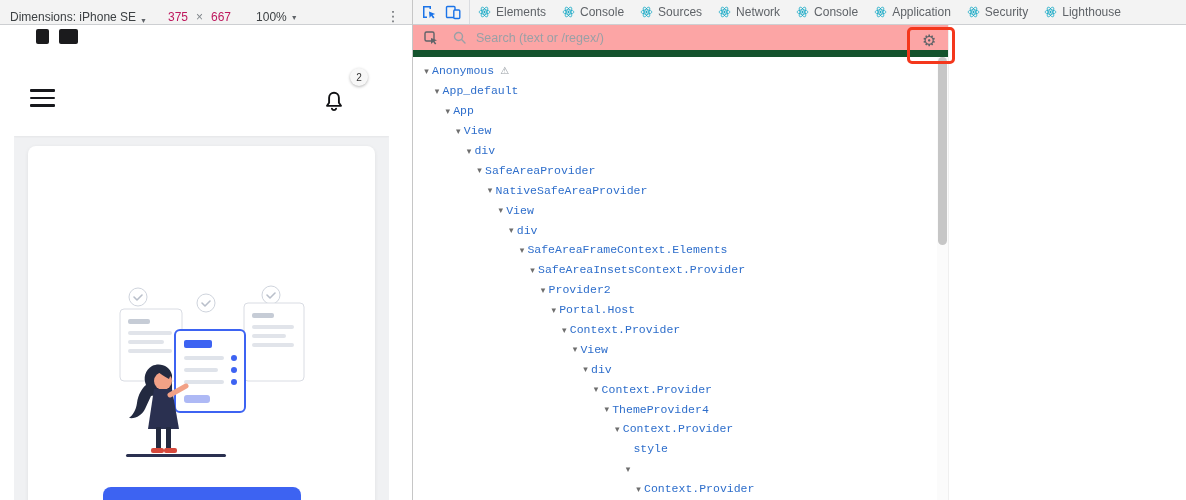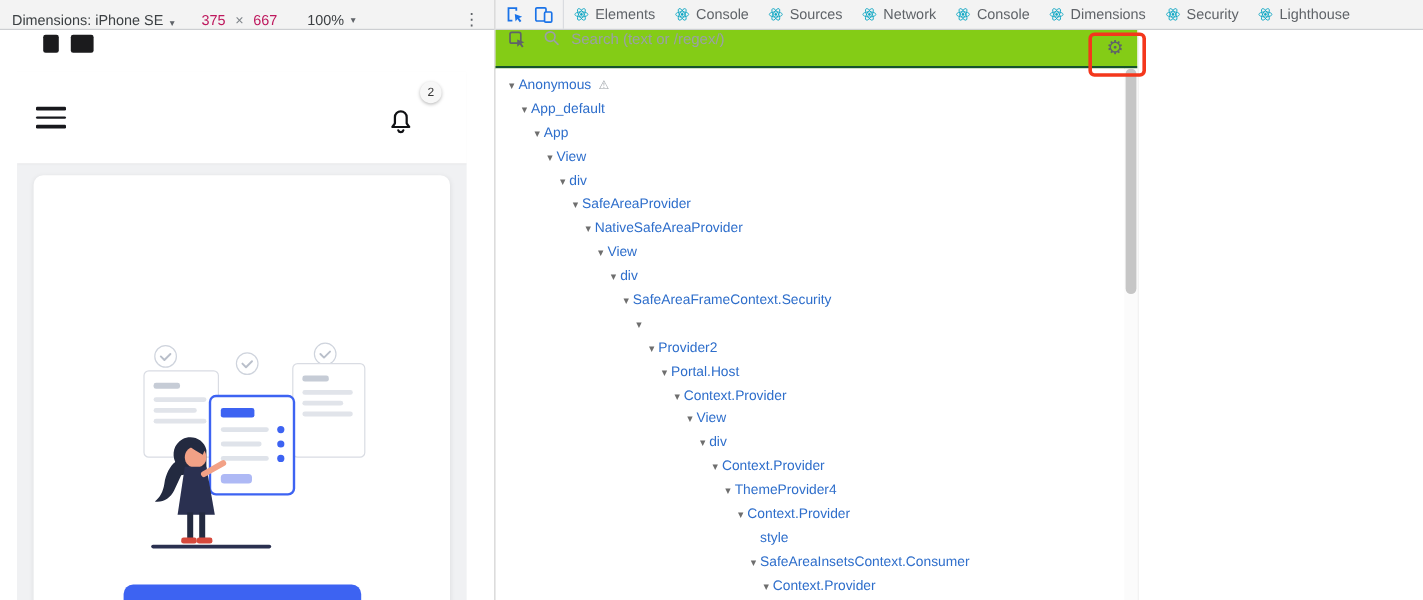--- a/index.html
+++ b/index.html
@@ -33,32 +33,32 @@
   .cta{position:absolute;left:75px;top:341px;width:198px;height:34px;border-radius:8px;background:#3d63f2;border:none;cursor:pointer;}
 
   
   .devtools{position:absolute;left:412px;top:0;width:774px;height:500px;background:#fff;border-left:1px solid #c6c6c6;box-sizing:border-box;}
   .tabbar{position:absolute;left:0;top:0;width:100%;height:24px;background:#f3f3f3;border-bottom:1px solid #cdcfd2;display:flex;align-items:stretch;font-size:12px;color:#5f6368;}
   .tabbar-icons{display:flex;align-items:center;gap:8px;padding:0 8px;border-right:1px solid #dadce0;}
   .tabs-host{display:flex;align-items:stretch;}
   .tab{display:flex;align-items:center;gap:5px;padding:0 8px;cursor:pointer;white-space:nowrap;}
   .tab-react-icon{display:flex;align-items:center;}
 
-  .searchrow{position:absolute;left:0;top:25px;width:535px;height:32px;background:#84cc16;border-bottom:2px solid #14532d;display:flex;align-items:flex-start;box-sizing:border-box;}
+  .searchrow{position:absolute;left:0;top:25px;width:535px;height:32px;background:#fca5a5;border-bottom:7px solid #14532d;display:flex;align-items:center;box-sizing:border-box;}
   .sr-inspect{margin-left:10px;display:flex;cursor:pointer;}
   .sr-mag{margin-left:14px;display:flex;}
   .search-input{border:none;outline:none;flex:1;margin-left:8px;font-size:12.5px;color:#202124;font-family:"Liberation Sans",sans-serif;background:transparent;}
   .search-input::placeholder{color:#9aa0a6;}
   .gear{position:absolute;left:509px;top:6px;font-size:16px;line-height:20px;color:#5f6368;cursor:pointer;}
   .highlight{position:absolute;left:494px;top:27px;width:42px;height:31px;border:3px solid #f4371c;border-radius:5px;z-index:6;pointer-events:none;}
 
   .tree{position:absolute;left:0;top:57px;width:524px;height:443px;background:#fff;overflow:hidden;padding-top:4px;box-sizing:border-box;}
   .row{height:19.9px;display:flex;align-items:center;white-space:nowrap;cursor:pointer;}
   .caret{width:11px;flex:none;text-align:center;font-size:9px;color:#6e6e6e;}
-  .cname{font-family:Liberation Sans, sans-serif;font-size:11.5px;color:#2e6ecb;}
+  .cname{font-family:Liberation Mono, monospace;font-size:11.5px;color:#2e6ecb;}
   .warn{margin-left:6px;font-size:10px;color:#9aa0a6;}
 
   .vscroll{position:absolute;left:524px;top:57px;width:11px;height:443px;background:#fbfbfb;}
   .vthumb{position:absolute;left:1px;top:0;width:9px;height:188px;background:#c6c6c6;border-radius:5px;cursor:pointer;}
   .rightpane{position:absolute;left:535px;top:25px;width:239px;height:475px;background:#fff;border-left:1px solid #efefef;box-sizing:border-box;}
 </style>
 </head>
 <body>
 
 <div class="root">
@@ -233,21 +233,21 @@
     <span class="tab-react-icon" hidden="">
       <svg width="13" height="12" viewBox="0 0 24 22">
         <g stroke="#0fa7c4" stroke-width="1.3" fill="none">
           <ellipse cx="12" cy="11" rx="10" ry="4"></ellipse>
           <ellipse cx="12" cy="11" rx="10" ry="4" transform="rotate(60 12 11)"></ellipse>
           <ellipse cx="12" cy="11" rx="10" ry="4" transform="rotate(120 12 11)"></ellipse>
         </g>
         <circle cx="12" cy="11" r="2" fill="#0fa7c4"></circle>
       </svg>
     </span>
-    <span class="tab-label">Dimensions</span>
+    <span class="tab-label">Application</span>
   </div>
 
   <div class="tab">
     <span class="tab-react-icon" hidden="">
       <svg width="13" height="12" viewBox="0 0 24 22">
         <g stroke="#0fa7c4" stroke-width="1.3" fill="none">
           <ellipse cx="12" cy="11" rx="10" ry="4"></ellipse>
           <ellipse cx="12" cy="11" rx="10" ry="4" transform="rotate(60 12 11)"></ellipse>
           <ellipse cx="12" cy="11" rx="10" ry="4" transform="rotate(120 12 11)"></ellipse>
         </g>
@@ -339,26 +339,27 @@
   </div>
 
   <div class="row" style="padding-left: 92.8px;">
     <span class="caret">▾</span>
     <span class="cname">div</span>
 
   </div>
 
   <div class="row" style="padding-left: 103.4px;">
     <span class="caret">▾</span>
-    <span class="cname">SafeAreaFrameContext.Security</span>
+    <span class="cname">SafeAreaFrameContext.Elements</span>
 
   </div>
 
   <div class="row" style="padding-left: 114px;">
     <span class="caret">▾</span>
+    <span class="cname">SafeAreaInsetsContext.Provider</span>
 
   </div>
 
   <div class="row" style="padding-left: 124.6px;">
     <span class="caret">▾</span>
     <span class="cname">Provider2</span>
 
   </div>
 
   <div class="row" style="padding-left: 135.2px;">
@@ -404,21 +405,20 @@
   </div>
 
   <div class="row" style="padding-left: 209.4px;">
     <span class="caret" style="visibility: hidden;">▾</span>
     <span class="cname">style</span>
 
   </div>
 
   <div class="row" style="padding-left: 209.4px;">
     <span class="caret">▾</span>
-    <span class="cname">SafeAreaInsetsContext.Consumer</span>
 
   </div>
 
   <div class="row" style="padding-left: 220px;">
     <span class="caret">▾</span>
     <span class="cname">Context.Provider</span>
 
   </div>
 </div>
 

